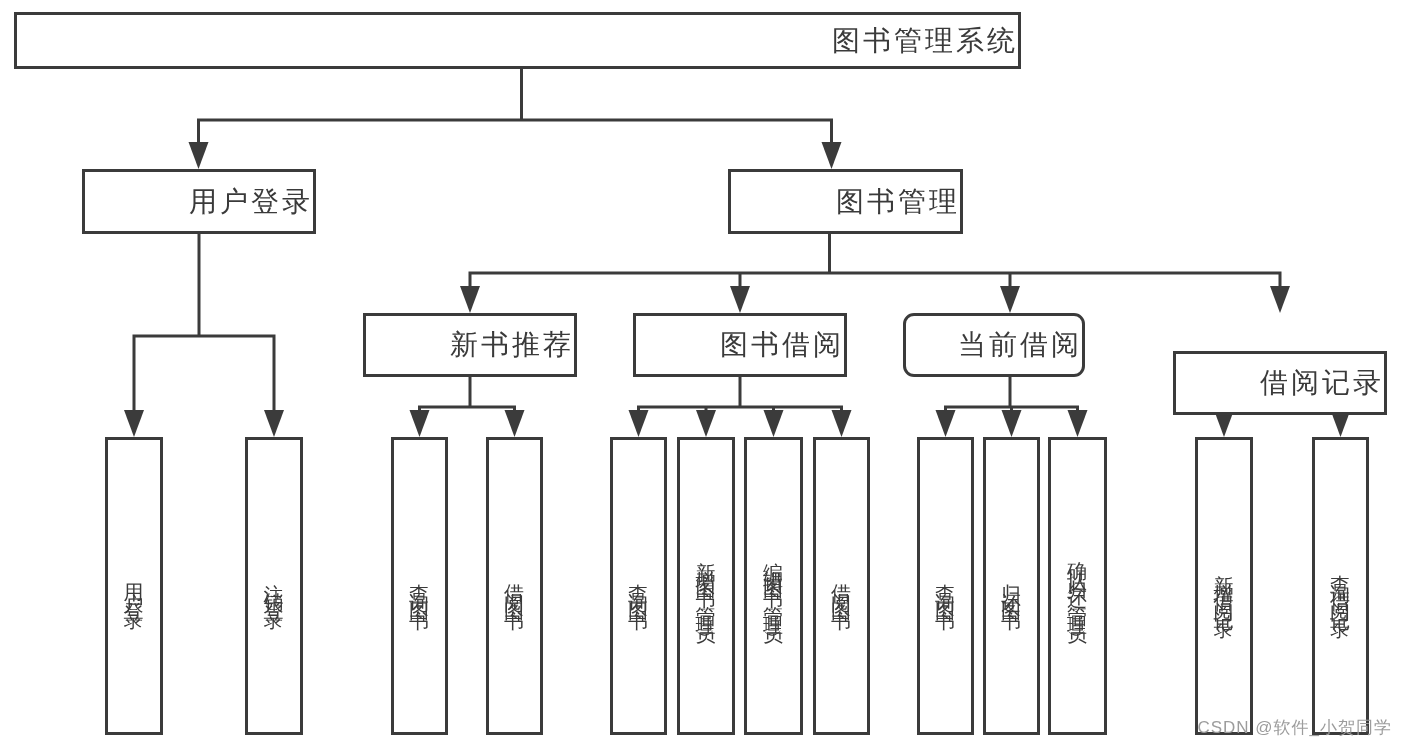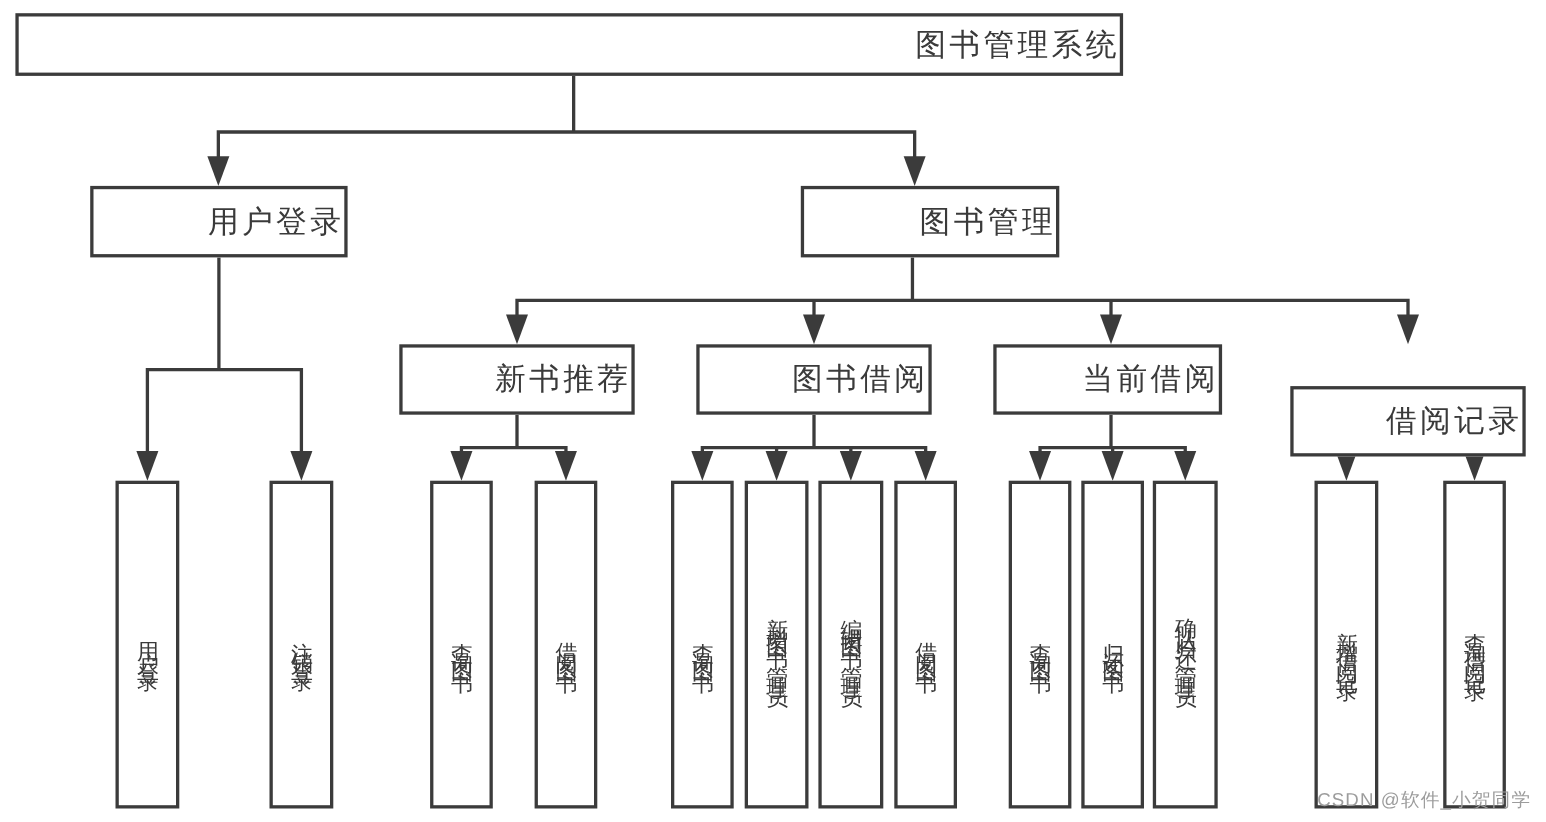--- a/index.html
+++ b/index.html
@@ -38,21 +38,21 @@
     white-space:nowrap;
   }
   
   .n-root{left:14px;top:12px;width:1007px;height:57px;}
   
   .n-login{left:82px;top:169px;width:234px;height:65px;}
   .n-bookmgmt{left:712px;top:169px;width:235px;height:65px;margin-left:16px;}
   
   .n-newbook{left:363px;top:313px;width:214px;height:64px;}
   .n-borrow{left:633px;top:313px;width:214px;height:64px;}
-  .n-current{left:903px;top:313px;width:208px;height:64px;}
+  .n-current{left:903px;top:313px;width:182px;height:64px;border-radius:11px;}
   .n-records{left:1173px;top:313px;width:214px;height:64px;margin-top:38px;}
   
   .l-a1{left:105px;}
   .l-a2{left:245px;}
   .l-b1{left:391px;width:57px;}
   .l-b2{left:486px;width:57px;}
   .l-c1{left:610px;width:57px;}
   .l-c2{left:677px;}
   .l-c3{left:744px;width:59px;}
   .l-c4{left:813px;width:57px;}

